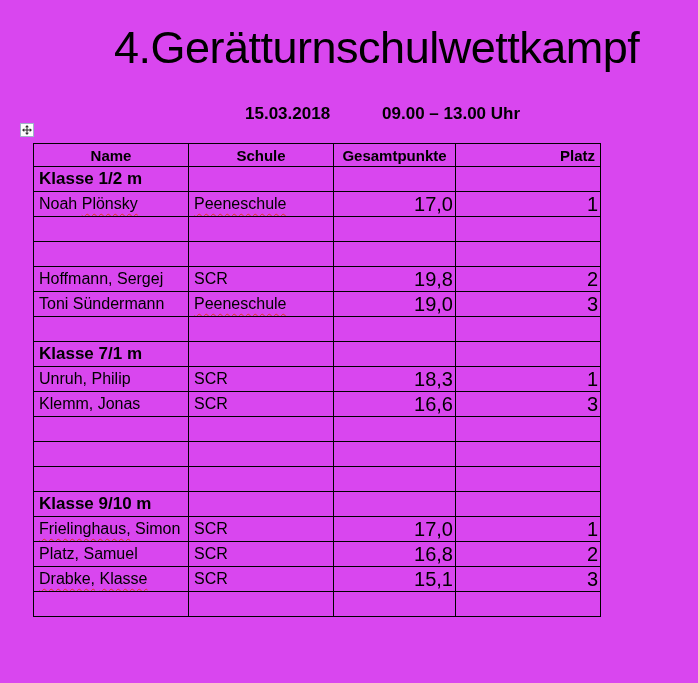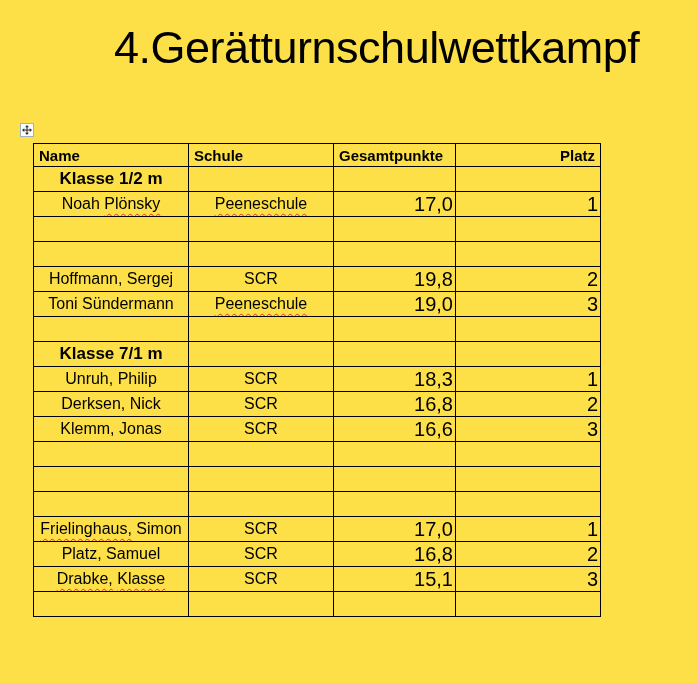--- a/index.html
+++ b/index.html
@@ -1,20 +1,20 @@
 <!DOCTYPE html>
 <html><head>
 <meta charset="utf-8">
 <style>
   html, body { margin:0; padding:0; }
   body {
     width:698px; height:683px; overflow:hidden; background:#ffffff;
     font-family:"Liberation Sans", sans-serif; color:#000;
   }
-  .page { position:relative; width:698px; height:683px; background:#fde047; overflow:hidden; }
+  .page { position:relative; width:698px; height:683px; background:#d946ef; overflow:hidden; }
 
   .title {
     position:absolute; left:114px; top:22px; margin:0;
     font-size:45px; font-weight:400; letter-spacing:-0.5px; white-space:nowrap; color:#000;
   }
   .dateline {
     position:absolute; left:245px; top:104px;
     font-size:17px; font-weight:700; display:flex; gap:52px; white-space:nowrap;
   }
 
@@ -28,40 +28,44 @@
   table.results {
     position:absolute; left:33px; top:143px;
     border-collapse:collapse; table-layout:fixed;
   }
   .results th, .results td {
     border:1.5px solid #000; box-sizing:border-box;
     padding:0 5px; overflow:hidden; white-space:nowrap; vertical-align:middle;
   }
   .results thead tr { height:23px; }
   .results tbody tr { height:25px; }
-  .results th { font-size:15px; font-weight:700; text-align:left; }
+  .results th { font-size:15px; font-weight:700; text-align:center; }
   .results th.center { text-align:right; }
-  td.c-name, td.c-schule { font-size:16px; text-align:center;margin-top:29px; }
+  td.c-name, td.c-schule { font-size:16px; text-align:left;margin-top:29px; }
   td.class-label { font-weight:700; font-size:17px; }
   td.num { text-align:right; font-size:20px; padding:0 2px; }
   .sp {
     text-decoration-line:underline;
     text-decoration-style:wavy;
     text-decoration-color:#e33022;
     text-decoration-thickness:1px;
     text-underline-offset:4px;
   }
 </style>
 </head>
 <body>
 
 <div class="page">
 
   <h1 class="title">4.Gerätturnschulwettkampf</h1>
 
+  <div class="dateline">
+    <span>15.03.2018</span>
+    <span>09.00 – 13.00 Uhr</span>
+  </div>
 
   <div class="move-handle" title="">
     <svg width="10" height="10" viewBox="0 0 16 16">
       <g stroke="#2b2b2b" stroke-width="1.6">
         <line x1="3" y1="8" x2="13" y2="8"></line>
         <line x1="8" y1="3" x2="8" y2="13"></line>
       </g>
       <g fill="#2b2b2b">
         <polygon points="8,0 5,3.6 11,3.6"></polygon>
         <polygon points="8,16 5,12.4 11,12.4"></polygon>
@@ -135,62 +139,62 @@
           <td class="c-punkte num"></td>
           <td class="c-platz num"></td>
         </tr>
         <tr>
           <td class="c-name"><span>Unruh, Philip</span></td>
           <td class="c-schule"><span>SCR</span></td>
           <td class="c-punkte num">18,3</td>
           <td class="c-platz num">1</td>
         </tr>
         <tr>
-          <td class="c-name"><span>Derksen, Nick</span></td>
+          <td class="c-name"><span>Klemm, Jonas</span></td>
+          <td class="c-schule"><span>SCR</span></td>
+          <td class="c-punkte num">16,6</td>
+          <td class="c-platz num">3</td>
+        </tr>
+        <tr>
+          <td class="c-name"></td>
+          <td class="c-schule"></td>
+          <td class="c-punkte num"></td>
+          <td class="c-platz num"></td>
+        </tr>
+        <tr>
+          <td class="c-name"></td>
+          <td class="c-schule"></td>
+          <td class="c-punkte num"></td>
+          <td class="c-platz num"></td>
+        </tr>
+        <tr>
+          <td class="c-name"></td>
+          <td class="c-schule"></td>
+          <td class="c-punkte num"></td>
+          <td class="c-platz num"></td>
+        </tr>
+        <tr>
+          <td class="c-name class-label">Klasse 9/10 m</td>
+          <td class="c-schule"></td>
+          <td class="c-punkte num"></td>
+          <td class="c-platz num"></td>
+        </tr>
+        <tr>
+          <td class="c-name"><span class="sp">Frielinghaus,</span><span> Simon</span></td>
+          <td class="c-schule"><span>SCR</span></td>
+          <td class="c-punkte num">17,0</td>
+          <td class="c-platz num">1</td>
+        </tr>
+        <tr>
+          <td class="c-name"><span>Platz, Samuel</span></td>
           <td class="c-schule"><span>SCR</span></td>
           <td class="c-punkte num">16,8</td>
           <td class="c-platz num">2</td>
         </tr>
         <tr>
-          <td class="c-name"><span>Klemm, Jonas</span></td>
-          <td class="c-schule"><span>SCR</span></td>
-          <td class="c-punkte num">16,6</td>
-          <td class="c-platz num">3</td>
-        </tr>
-        <tr>
-          <td class="c-name"></td>
-          <td class="c-schule"></td>
-          <td class="c-punkte num"></td>
-          <td class="c-platz num"></td>
-        </tr>
-        <tr>
-          <td class="c-name"></td>
-          <td class="c-schule"></td>
-          <td class="c-punkte num"></td>
-          <td class="c-platz num"></td>
-        </tr>
-        <tr>
-          <td class="c-name"></td>
-          <td class="c-schule"></td>
-          <td class="c-punkte num"></td>
-          <td class="c-platz num"></td>
-        </tr>
-        <tr>
-          <td class="c-name"><span class="sp">Frielinghaus,</span><span> Simon</span></td>
-          <td class="c-schule"><span>SCR</span></td>
-          <td class="c-punkte num">17,0</td>
-          <td class="c-platz num">1</td>
-        </tr>
-        <tr>
-          <td class="c-name"><span>Platz, Samuel</span></td>
-          <td class="c-schule"><span>SCR</span></td>
-          <td class="c-punkte num">16,8</td>
-          <td class="c-platz num">2</td>
-        </tr>
-        <tr>
           <td class="c-name"><span class="sp">Drabke,</span><span> </span><span class="sp">Klasse</span></td>
           <td class="c-schule"><span>SCR</span></td>
           <td class="c-punkte num">15,1</td>
           <td class="c-platz num">3</td>
         </tr>
         <tr>
           <td class="c-name"></td>
           <td class="c-schule"></td>
           <td class="c-punkte num"></td>
           <td class="c-platz num"></td>

